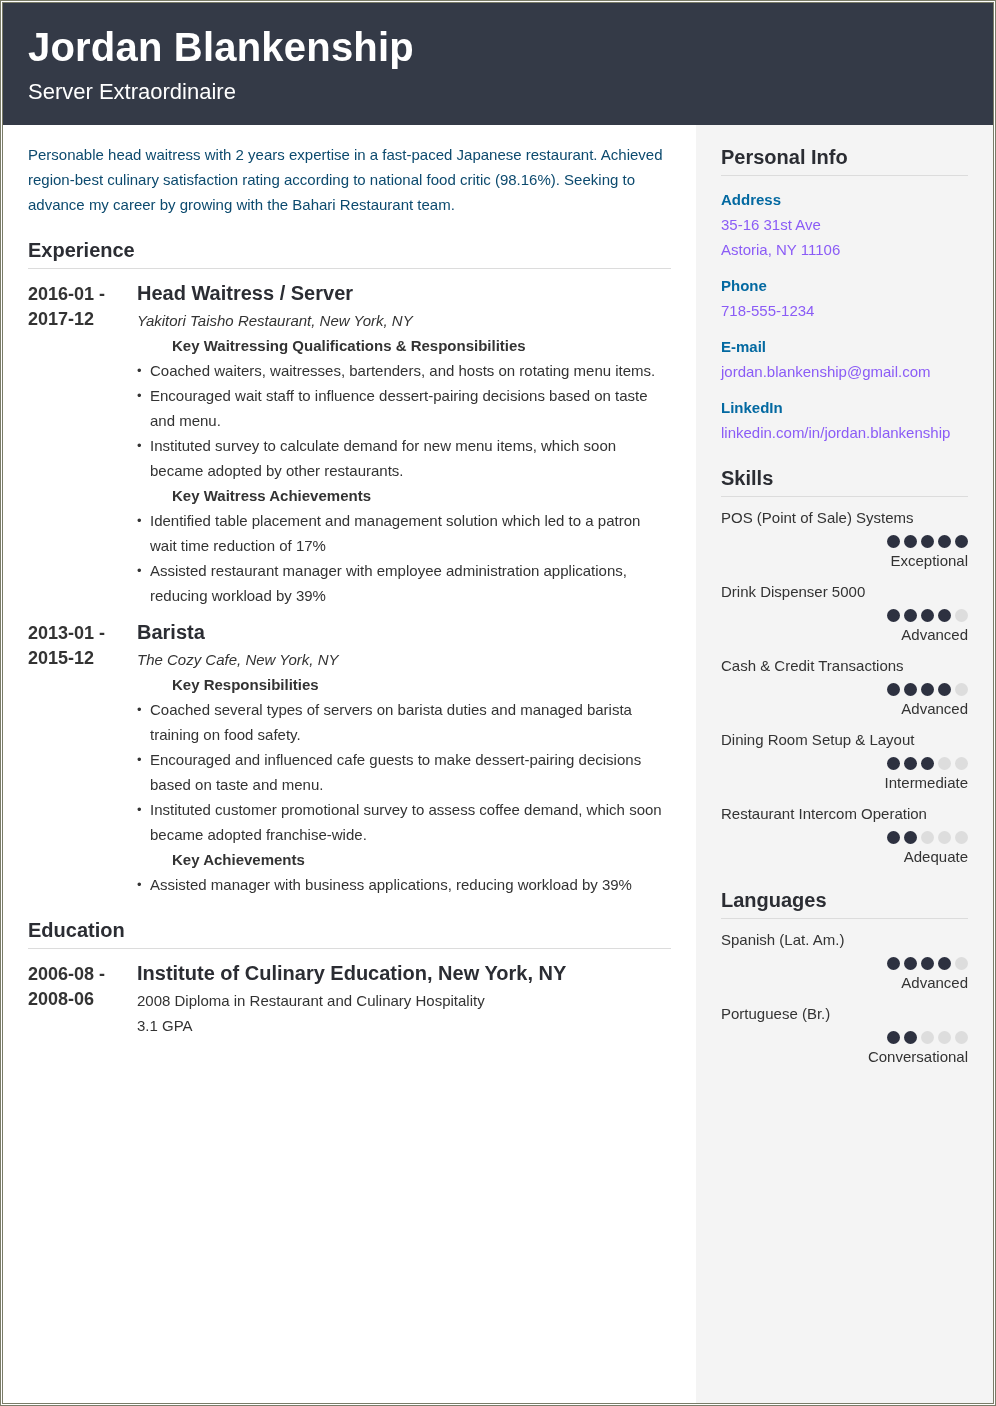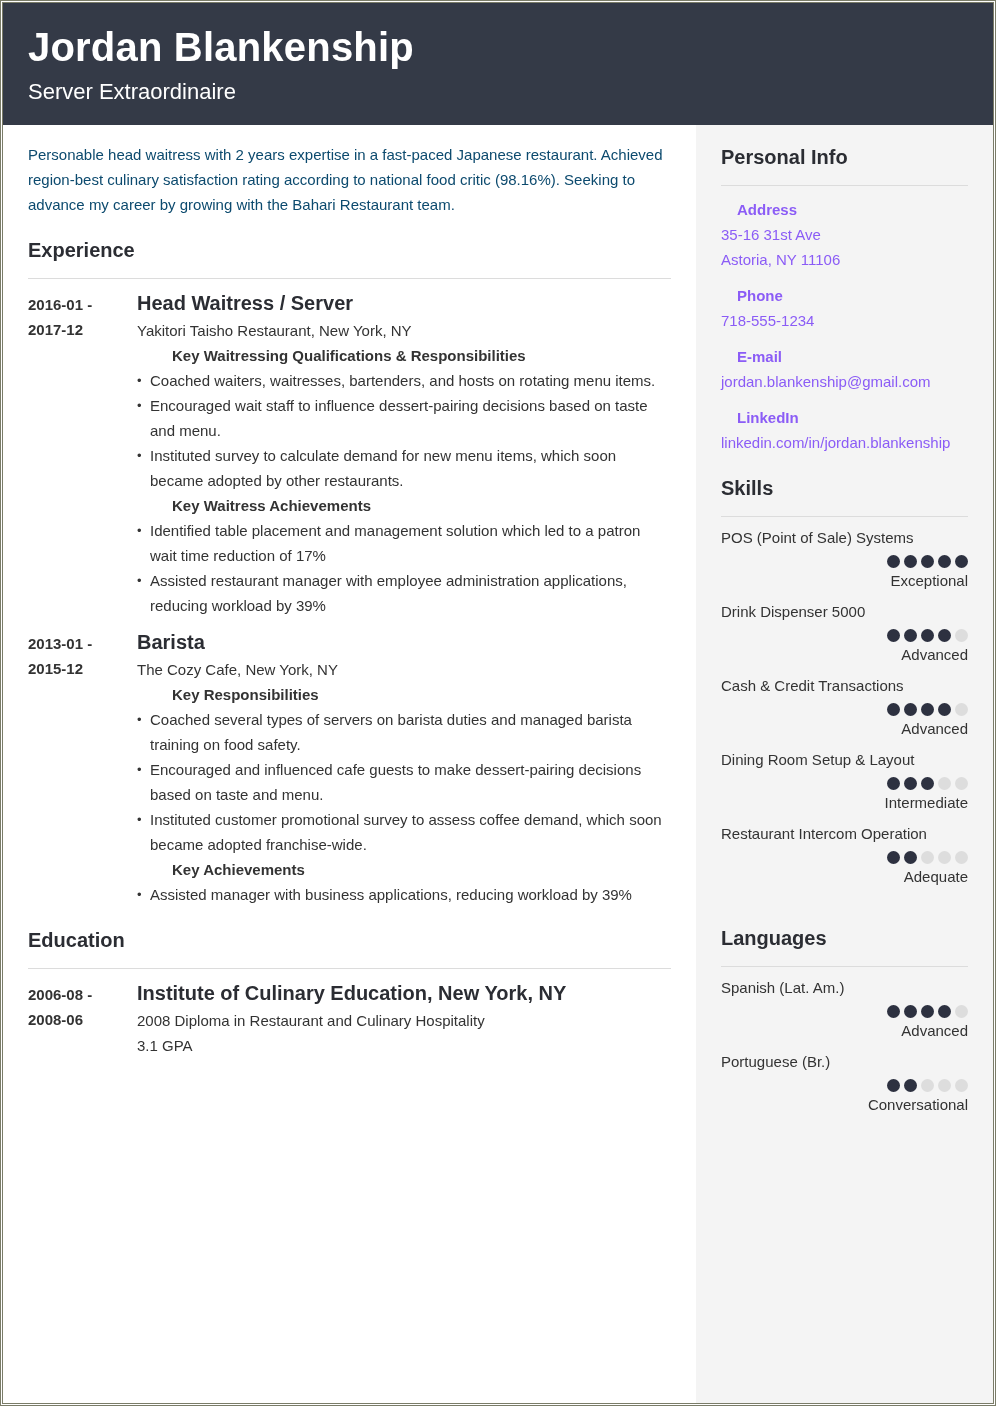--- a/index.html
+++ b/index.html
@@ -24,36 +24,36 @@
     .name { position: absolute; top: 22px; left: 25px; font-size: 40px; font-weight: bold; letter-spacing: 0.2px; }
     .subtitle { position: absolute; top: 76px; left: 25px; font-size: 22px; }
     .sidebar {
       position: absolute; left: 693px; top: 122px; right: 0; bottom: 0;
       background: #f4f4f4;
     }
     .main { position: absolute; left: 25px; top: 122px; width: 643px; }
     .summary { margin-top: 17px; font-size: 15px; line-height: 25px; color: #0c4a6e; }
     .sec-title {
       font-size: 20px; font-weight: bold; color: #2b2d33;
-      padding-bottom: 16px; border-bottom: 1px solid #dcdcdc;
+      padding-bottom: 6px; border-bottom: 1px solid #dcdcdc;
     }
     .main .sec-title { margin-top: 22px; }
     .job { display: flex; margin-top: 12px; }
-    .job-dates { width: 109px; font-size: 15px; font-weight: bold; line-height: 25px; color: #333; padding-top: 1px; flex-shrink: 0; }
+    .job-dates { width: 109px; font-size: 18px; font-weight: bold; line-height: 25px; color: #333; padding-top: 1px; flex-shrink: 0; }
     .job-body { flex: 1; font-size: 15px; line-height: 25px; color: #333; }
     .job-title { font-size: 20px; font-weight: bold; color: #2b2d33; line-height: 25px; margin-bottom: 2px; }
-    .job-company { }
+    .job-company { font-style: italic; }
     .sub-head { font-weight: bold; margin-left: 35px; }
     ul.bullets { list-style: none; }
     ul.bullets li { position: relative; padding-left: 13px; }
     ul.bullets li::before { content: "\2022"; position: absolute; left: 0; top: 0; font-size: 13px; }
 
     .side-inner { position: absolute; left: 25px; top: 0; width: 247px; }
     .side-inner .sec-title { margin-top: 21px; }
-    .info-label { font-size: 15px; font-weight: bold; margin-top: 11px; line-height: 25px; color: #8b5cf6; margin-left: 16px; }
+    .info-label { font-size: 15px; font-weight: bold; margin-top: 11px; line-height: 25px; color: #0369a1; }
     .info-value { font-size: 15px; line-height: 25px; color: #8b5cf6; }
     .skill { margin-top: 11px; }
     .skill-name { font-size: 15px; line-height: 20px; color: #333; }
     .dots { display: flex; justify-content: flex-end; gap: 4px; margin-top: 7px; }
     .dot { width: 13px; height: 13px; border-radius: 50%; background: #dddddd; }
     .dot.on { background: #2d3140; }
     .skill-level { text-align: right; font-size: 15px; line-height: 20px; color: #333; margin-top: 3px; }
   </style>
 </head>
 <body>
@@ -197,21 +197,21 @@
       <span class="dot on"></span>
       <span class="dot on"></span>
       <span class="dot"></span>
       <span class="dot"></span>
       <span class="dot"></span>
     </div>
     <div class="skill-level">Adequate</div>
   </div>
           </div>
 
-      <div class="sec-title" style="margin-top:40px;">Languages</div>
+      <div class="sec-title" style="margin-top:22px;">Languages</div>
       <div id="languages-list">
             <div class="skill">
     <div class="skill-name">Spanish (Lat. Am.)</div>
     <div class="dots">
       <span class="dot on"></span>
       <span class="dot on"></span>
       <span class="dot on"></span>
       <span class="dot on"></span>
       <span class="dot"></span>
     </div>

